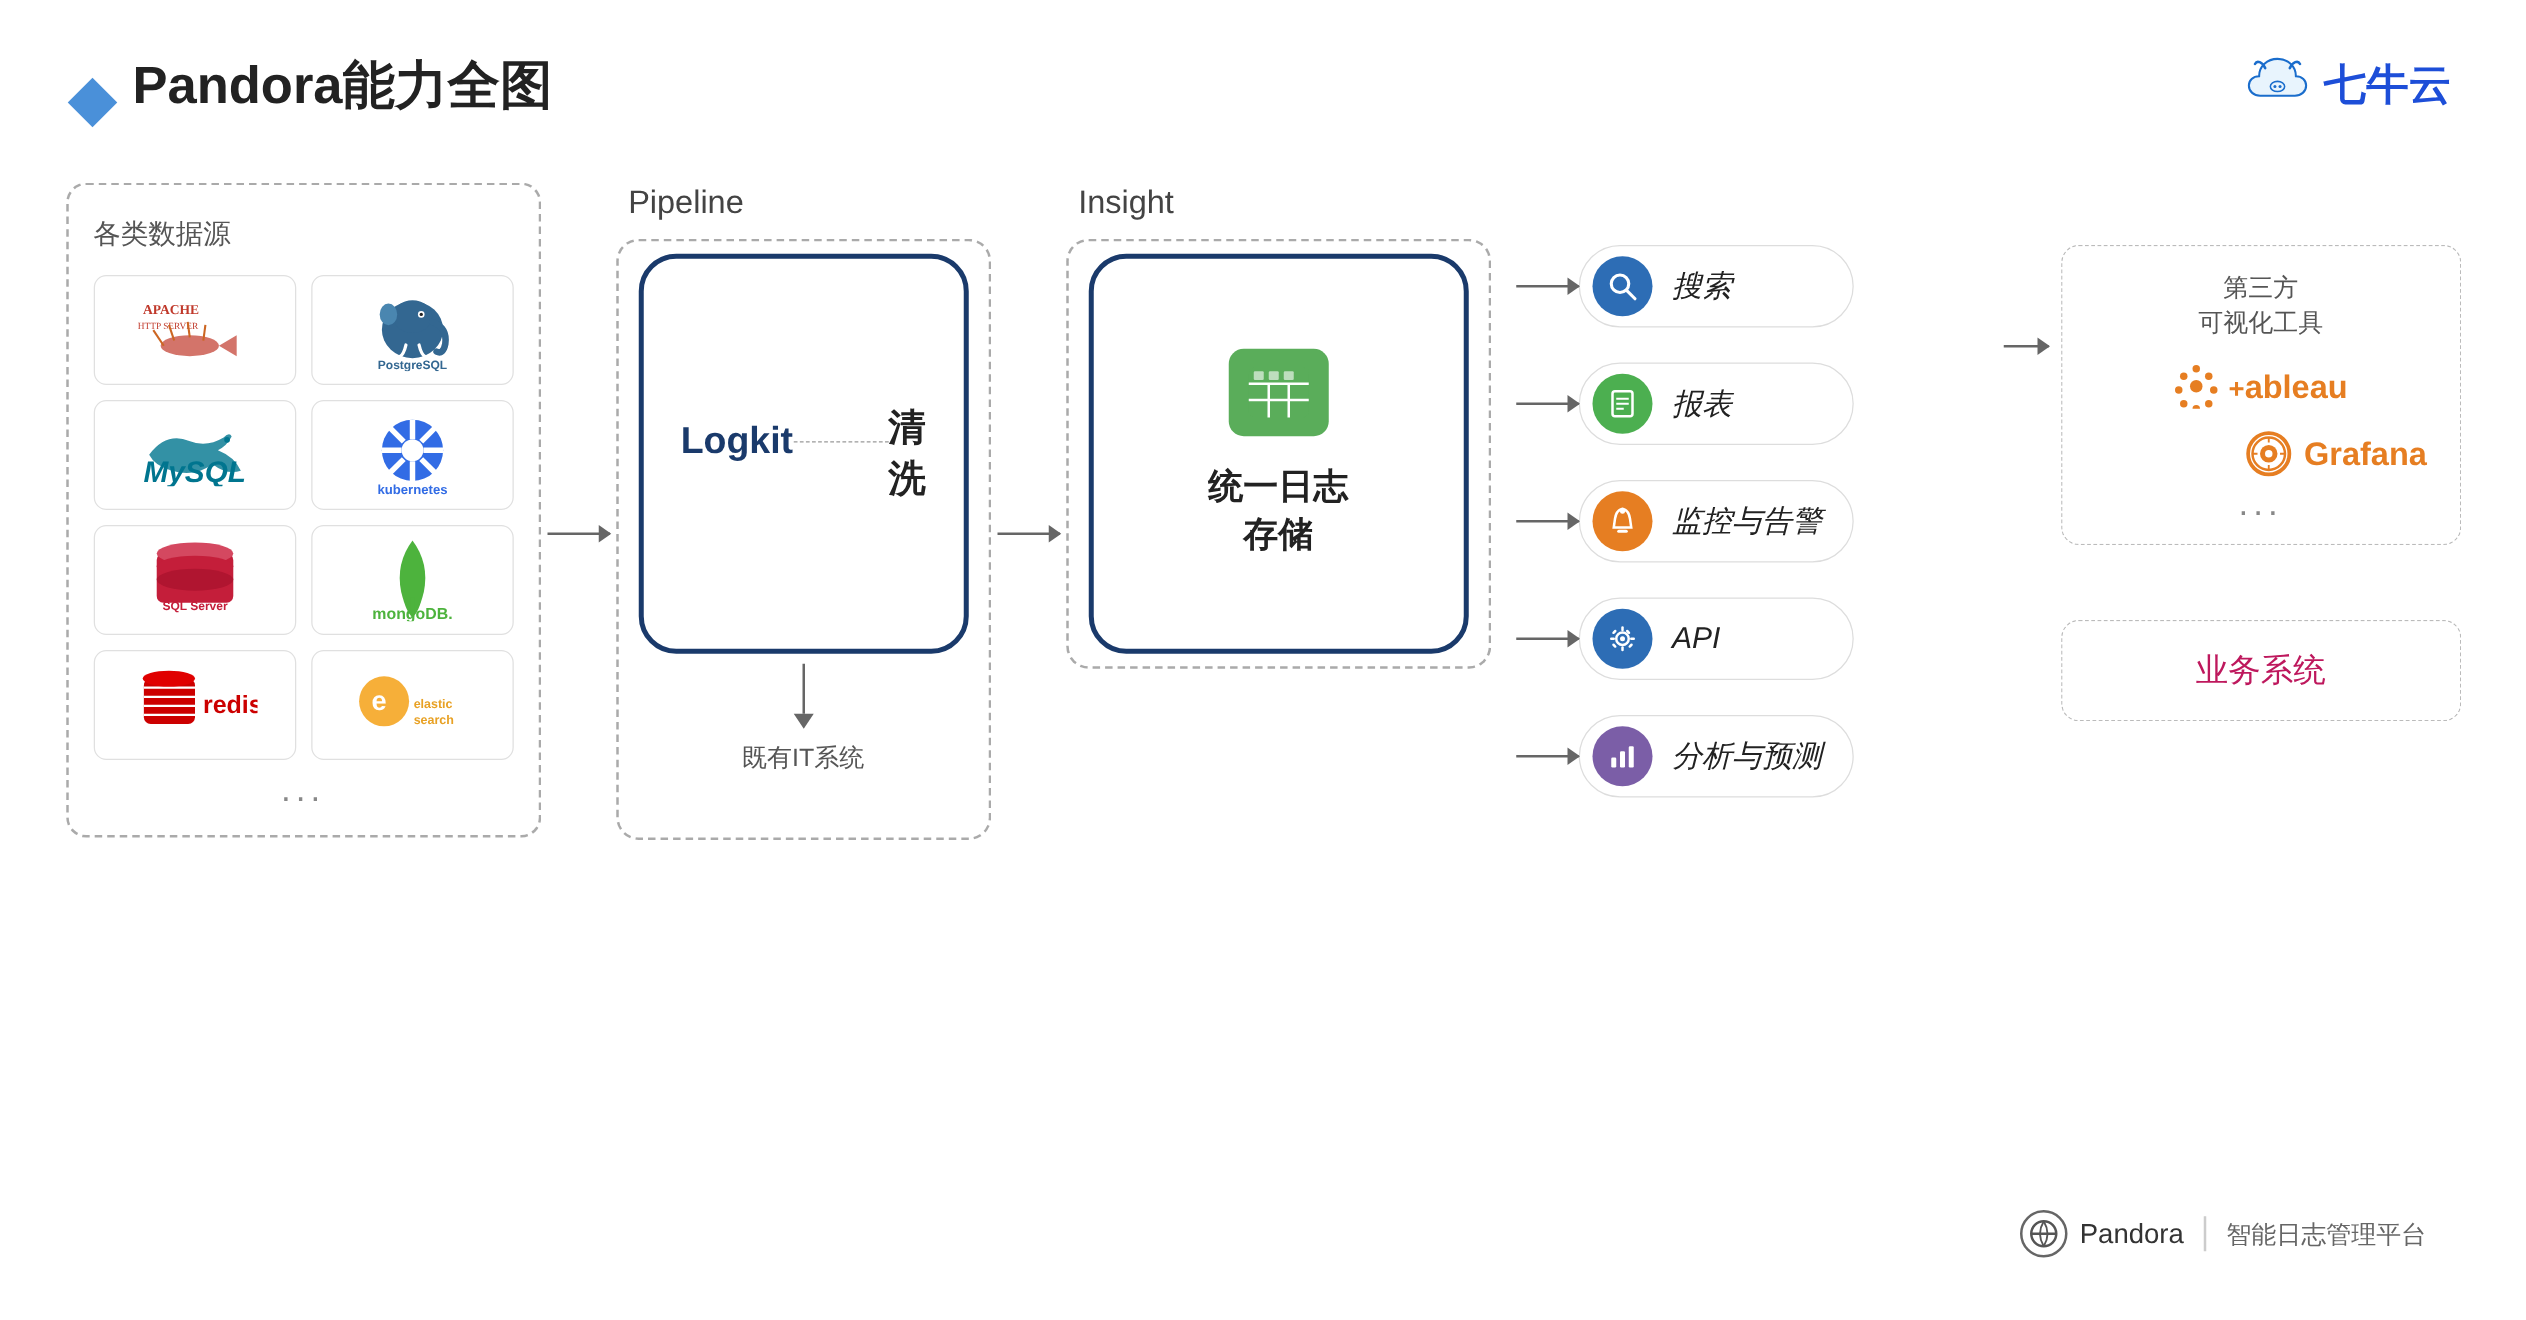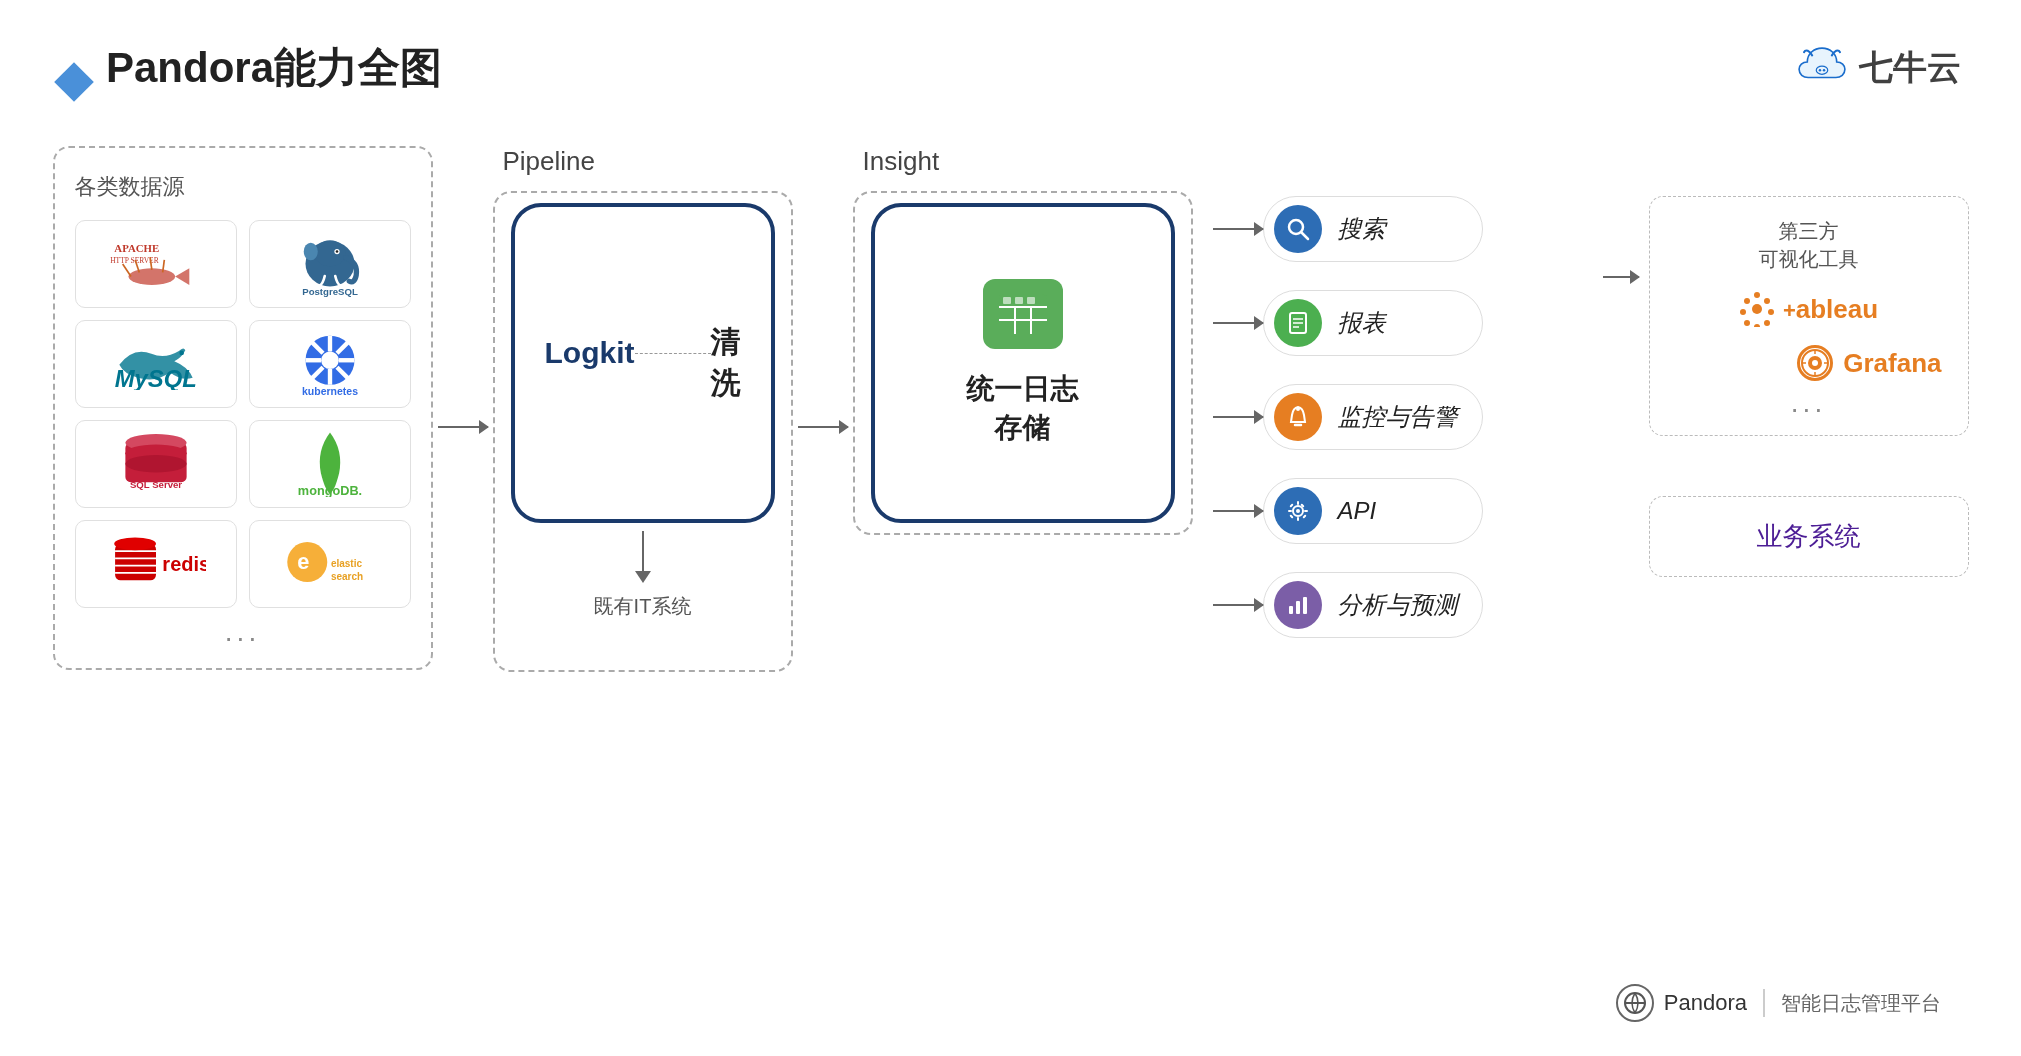--- a/index.html
+++ b/index.html
@@ -333,21 +333,21 @@
       align-items: center;
       justify-content: center;
       color: #e67e22;
       font-size: 18px;
       font-weight: bold;
     }
 
     
     .footer {
       position: absolute;
-      bottom: 34px;
+      bottom: 50px;
       right: 80px;
       display: flex;
       align-items: center;
       gap: 16px;
     }
     .pandora-footer-logo {
       display: flex;
       align-items: center;
       gap: 10px;
     }
@@ -420,21 +420,21 @@
       justify-content: center;
     }
 
     
     .qiniu-logo {
       display: flex;
       align-items: center;
       gap: 12px;
     }
     .qiniu-icon svg { width: 50px; height: 45px; }
-    .qiniu-text { font-size: 34px; font-weight: bold; color: #404040; }
+    .qiniu-text { font-size: 34px; font-weight: bold; color: #1d4ed8; }
   </style>
 </head>
 <body>
 
 <div class="page-wrapper">
 
   <div class="header">
     <div class="header-title">
       <span class="diamond-icon"></span>
       <span>Pandora能力全图</span>
@@ -771,21 +771,21 @@
                   <line x1="24" y1="15" x2="28" y2="15" stroke="#e67e22" stroke-width="1.5"></line>
                 </svg>
               </div>
               <span style="font-size:26px; font-weight:bold; color:#e67e22;">Grafana</span>
             </div>
             <div style="font-size:28px; color:#888; text-align:center; letter-spacing:4px;">...</div>
           </div>
 
           <div style="display:flex; align-items:center; gap:0; margin-top:30px;">
             <div class="third-lower-box">
-              <span style="font-size:26px; color:#4c1d95; font-weight:500;">业务系统</span>
+              <span style="font-size:26px; color:#be185d; font-weight:500;">业务系统</span>
             </div>
           </div>
         </div>
       </div>
     </div>
 
   </div>
 
   <div class="footer">
     <div class="pandora-footer-logo">

